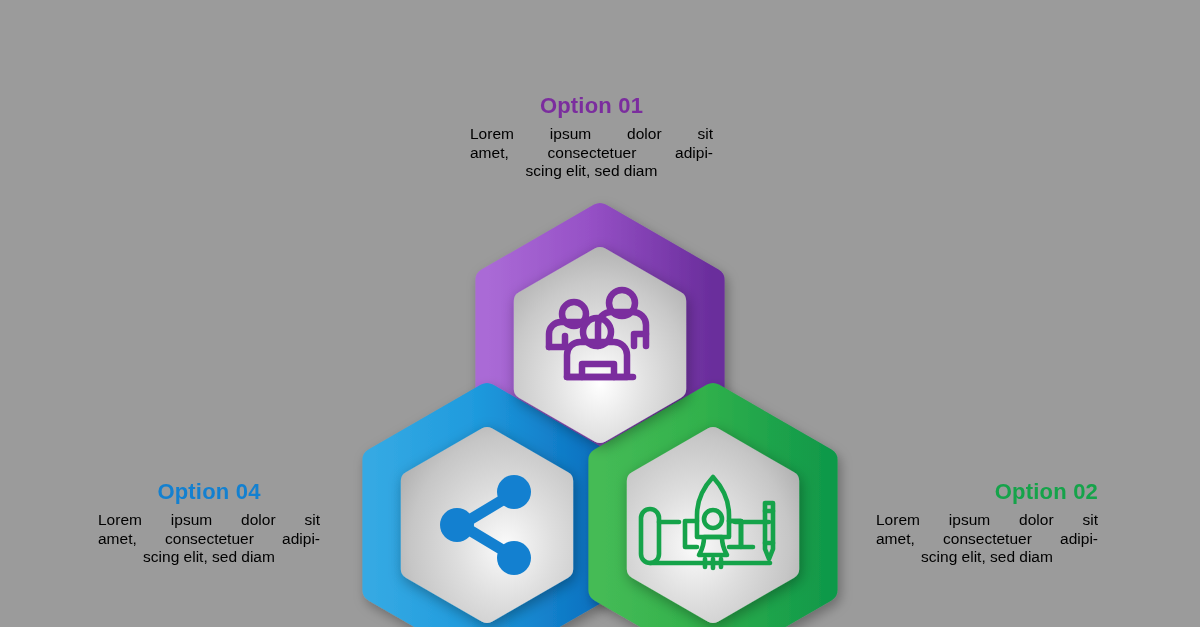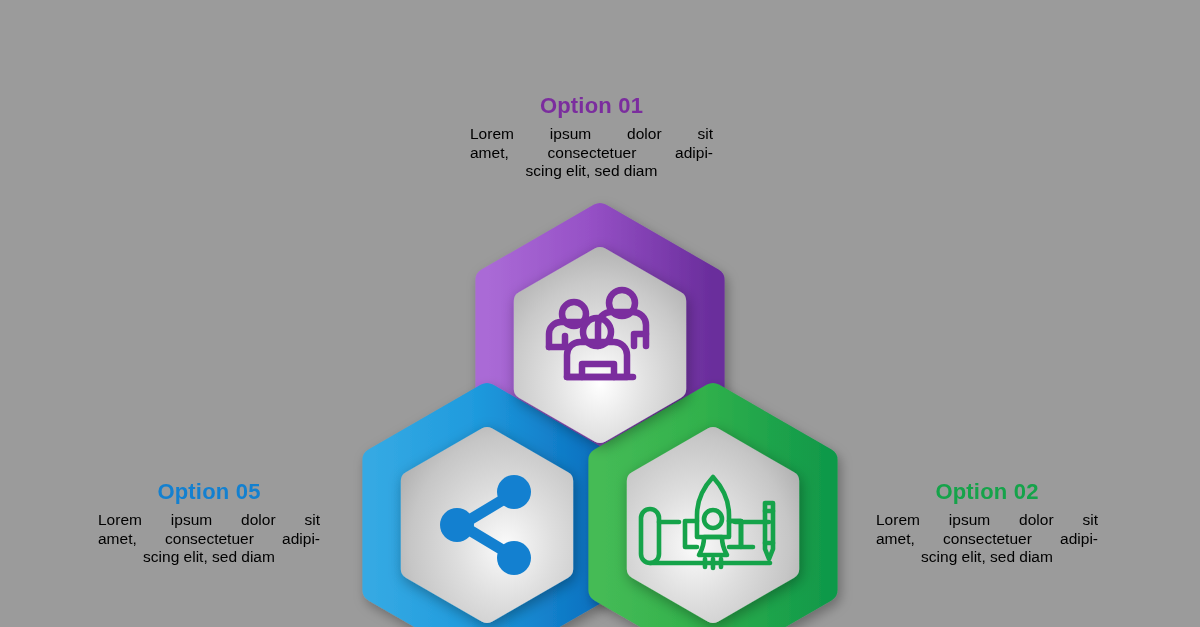--- a/index.html
+++ b/index.html
@@ -21,21 +21,21 @@
     font-size:15.5px; line-height:18.5px; color:#000000;
     text-align:justify; text-justify:inter-word;
   }
   .callout .c-body span { display:block; }
 
   #callout-01 { left:470px; top:94px; width:243px; text-align:center; }
   #callout-01 .c-title { color:#7b2d9e; }
   #callout-01 .c-body { text-align:justify; }
 
   #callout-02 { left:876px; top:480px; width:222px; text-align:center; }
-  #callout-02 .c-title { color:#15a34a; }
+  #callout-02 .c-title { color:#15a34a;text-align:right; }
 
   #callout-03 { left:98px; top:480px; width:222px; text-align:center; }
   #callout-03 .c-title { color:#1380d0; }
 
   
   #hex-graphic { position:absolute; left:0; top:0; width:1200px; height:627px; }
 
   svg { display:block; }
 </style>
 </head>
@@ -186,21 +186,21 @@
   <div class="callout" id="callout-02">
     <div class="c-title">Option 02</div>
     <div class="c-body">
       <span style="text-align: justify; text-align-last: justify;">Lorem ipsum dolor sit</span>
       <span style="text-align: justify; text-align-last: justify;">amet, consectetuer adipi-</span>
       <span style="text-align: center;">scing elit, sed diam</span>
     </div>
   </div>
 
   <div class="callout" id="callout-03">
-    <div class="c-title">Option 05</div>
+    <div class="c-title">Option 04</div>
     <div class="c-body">
       <span style="text-align: justify; text-align-last: justify;">Lorem ipsum dolor sit</span>
       <span style="text-align: justify; text-align-last: justify;">amet, consectetuer adipi-</span>
       <span style="text-align: center;">scing elit, sed diam</span>
     </div>
   </div>
 
 </div>
 
 </body></html>

